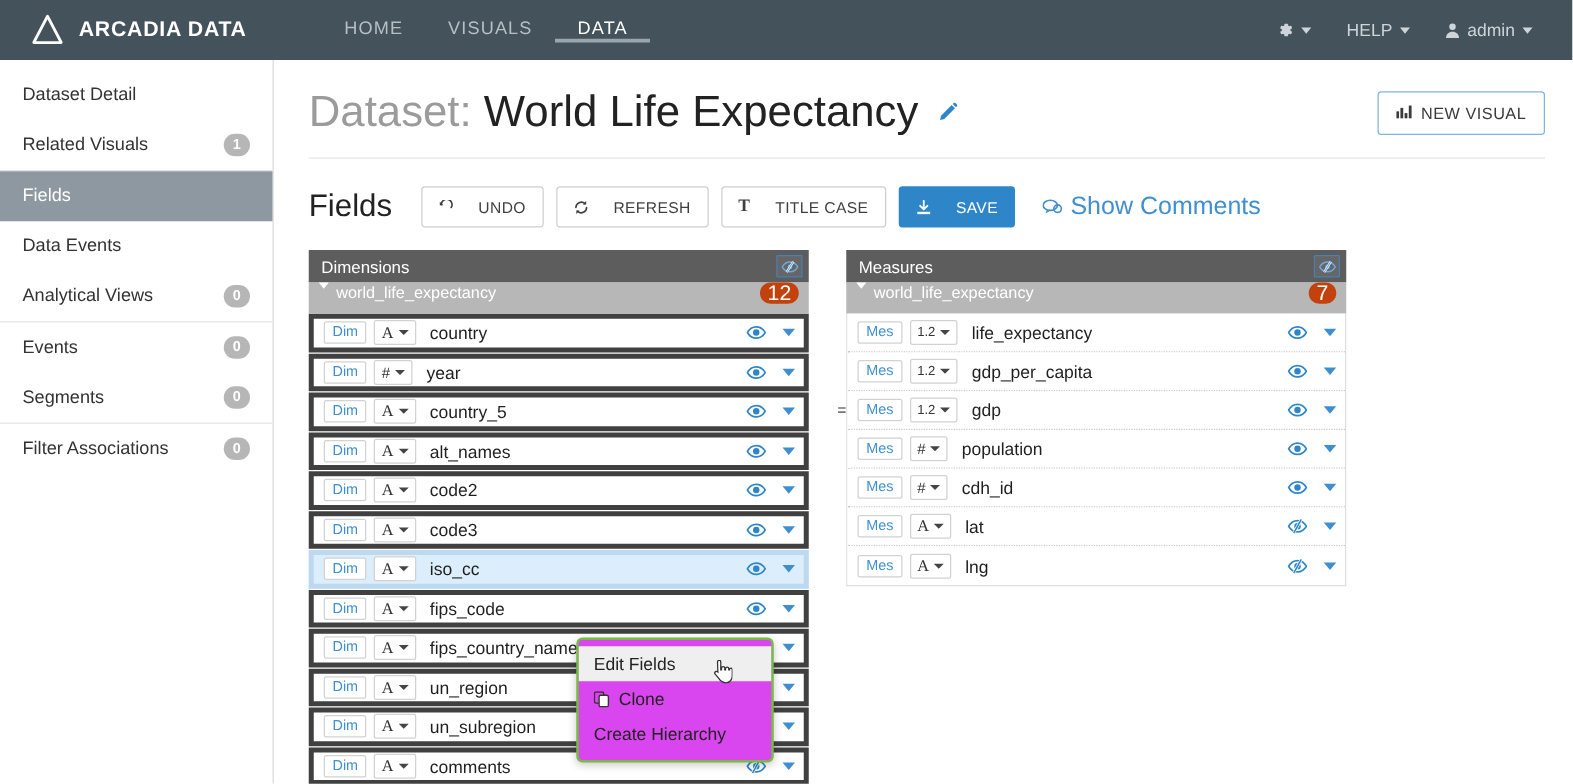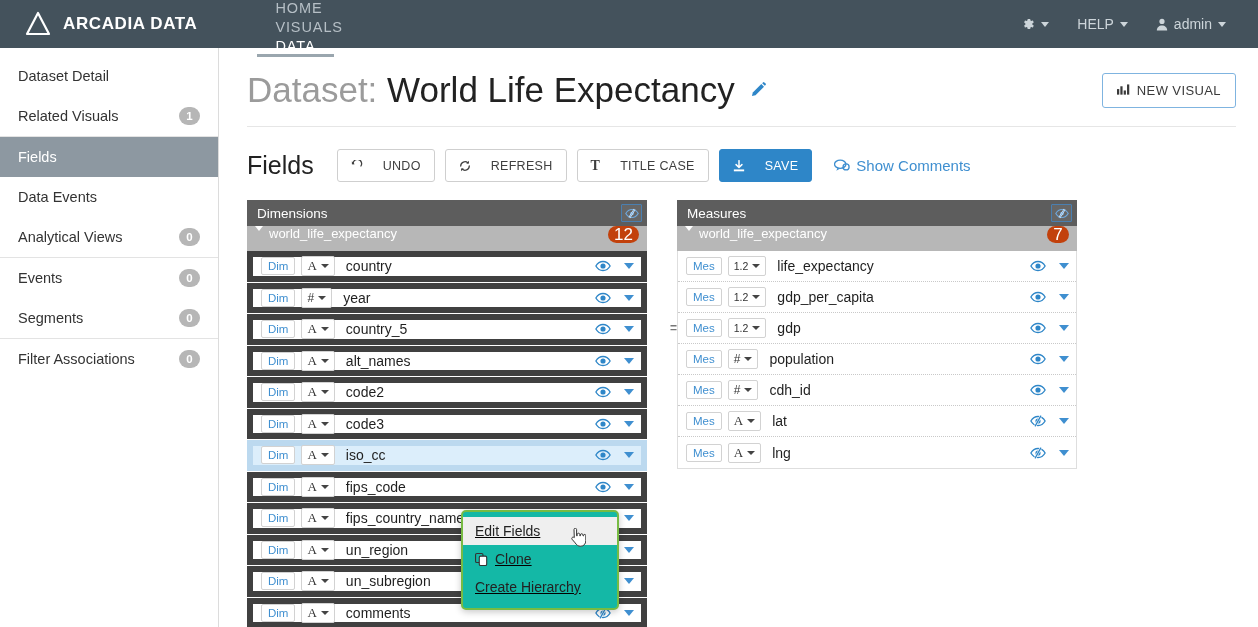--- a/index.html
+++ b/index.html
@@ -21,21 +21,21 @@
   .brand {
     display: flex; align-items: center;
     padding: 0 0 0 24px;
     gap: 11px;
   }
   .brand-mark { width: 28px; height: 28px; display:block; }
   .brand-text {
     color: #ffffff; font-size: 17px; font-weight: bold;
     letter-spacing: 0.6px;
   }
-  .nav-links { display: flex; align-items: flex-start; margin-left: 60px; flex-direction: column; }
+  .nav-links { display: flex; align-items: center; margin-left: 60px; }
   .nav-link {
     display: flex; align-items: center;
     padding: 0 18px;
     color: #b6bfc6; font-size: 14.5px; letter-spacing: 0.9px;
     cursor: pointer;
     border-bottom: 3px solid transparent;
   }
   .nav-link.active { color: #ffffff; border-bottom-color: #9aa6ae; }
   .nav-right {
     margin-left: auto; display: flex; align-items: center;
@@ -112,21 +112,21 @@
   .toolbar-title { font-size: 25px; color: #222; margin-right: 13px; }
   .tbtn {
     border: 1px solid #cfcfcf; background: #fff;
     border-radius: 3px; padding: 8px 13px;
     font-size: 12.5px; color: #3f3f3f; letter-spacing: .3px;
     display: flex; align-items: center; gap: 20px; cursor: pointer;
     height: 33px;
   }
   .tbtn.primary { background: #2e86c8; border-color: #2e86c8; color: #fff; }
   .link-comments {
-    color: #3f8fd0; font-size: 15px; margin-left: 12px;
+    color: #3f8fd0; font-size: 20px; margin-left: 12px;
     display: flex; align-items: center; gap: 6px; cursor: pointer;
   }
 
   
   .panels { display: flex; gap: 30px; }
   .panel { width: 400px; }
   .panel-head {
     background: #5d5d5d; color: #ffffff;
     height: 26px; display: flex; align-items: center;
     padding: 0 5px 0 10px;
@@ -158,21 +158,21 @@
     background: #c2410c; color: #ffffff; font-size: 17px;
     min-width: 22px; height: 17px; border-radius: 9px;
     display: inline-flex; align-items: center; justify-content: center;
     padding: 0 6px;
   }
 
   .rows { background: #fff; }
   .frow {
     display: flex; align-items: center;
     height: 30.5px;
-    border: 6px solid #404040;
+    border: 4px solid #404040;
     margin-bottom: 1px;
     background: #ffffff;
     padding: 0 7px 0 4px;
     position: relative;
   }
   .frow.selected { background: #dceefb; border-color: #bcd9ef; }
   .frow.dotted { border: none; border-bottom: 1px dotted #c9c9c9; margin-bottom: 0; height: 31px; }
   .eqmark {
     position: absolute; left: -8px; color: #777; font-size: 12px;
     font-weight: bold;
@@ -207,27 +207,26 @@
     border-right: 5px solid transparent;
     border-top: 6px solid #3f8fd0;
     cursor: pointer;
   }
 
   
   .ctxmenu {
     position: absolute;
     left: 242px; top: 462px;
     width: 158px;
-    background: #14b8a6;
+    background: #d946ef;
     border: 2px solid #77bb44;
     border-radius: 5px;
     box-shadow: 0 2px 7px rgba(0,0,0,.22);
     padding: 5px 0 7px 0;
     z-index: 40;
-    text-decoration: underline;
   }
   .ctxitem {
     display: flex; align-items: center; gap: 7px;
     padding: 6px 12px;
     font-size: 14px; color: #222;
     cursor: pointer;
   }
   .ctxitem.hover { background: #efefef; }
   .cursor-ptr { position: absolute; left: 106px; top: 16px; }
 </style>

